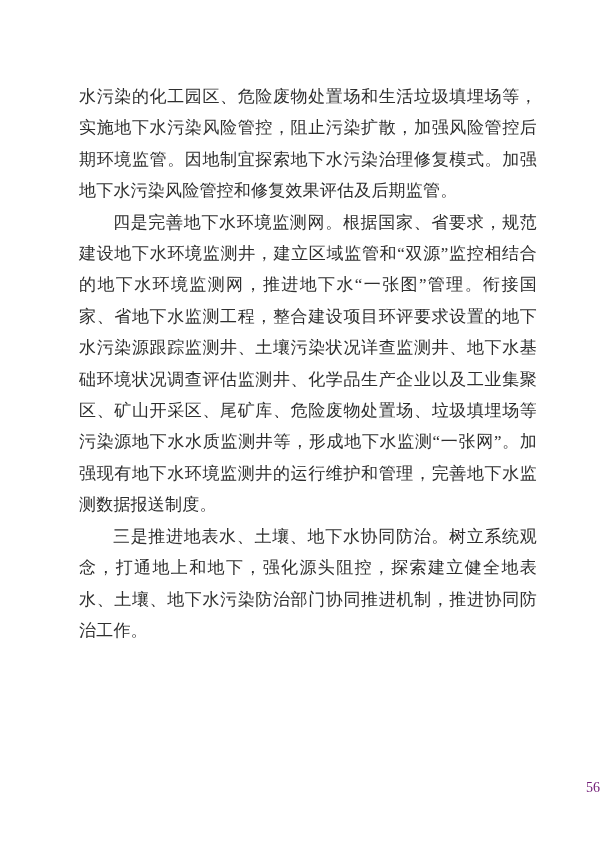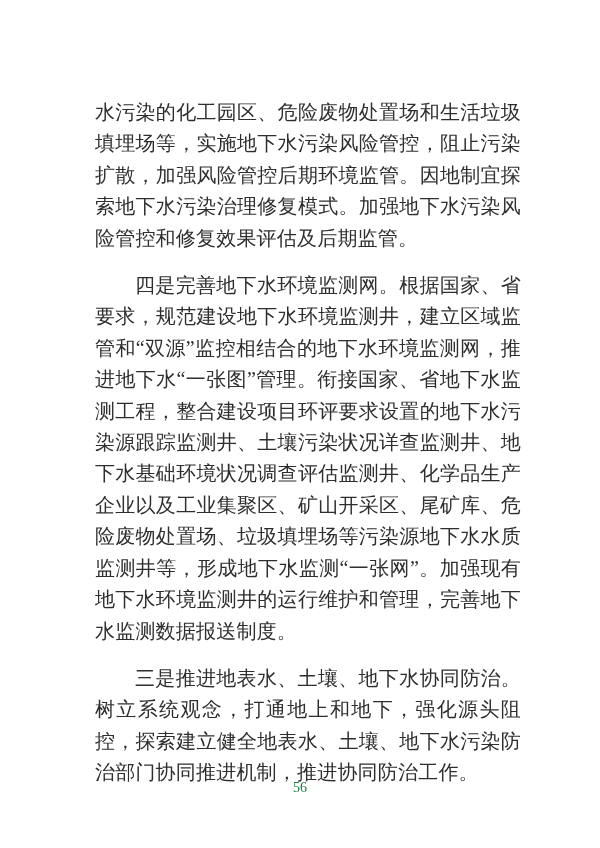--- a/index.html
+++ b/index.html
@@ -16,39 +16,39 @@
     font-family: "Liberation Serif", "DejaVu Serif", serif;
     color: #2e2e2e;
   }
   .body-text {
     position: absolute;
     left: 79px;
     top: 81px;
     width: 458px;
   }
   .para {
-    margin: 16px;
-    font-size: 20px;
+    margin: 0;
+    font-size: 17px;
     line-height: 31.4px;
     text-align: justify;
     text-justify: inter-ideograph;
     letter-spacing: 0.2px;
     font-family: Liberation Serif, serif;
   }
   .para.indent {
     text-indent: 2em;
   }
   .page-number {
     position: absolute;
     left: 0;
     top: 780px;
     width: 100%;
-    text-align: center;
+    text-align: right;
     font-size: 14px;
-    color: #15803d;
+    color: #701a75;
   }
 </style>
 </head>
 <body>
 
 <div class="page">
   <div class="body-text">
     <p class="para">水污染的化工园区、危险废物处置场和生活垃圾填埋场等，实施地下水污染风险管控，阻止污染扩散，加强风险管控后期环境监管。因地制宜探索地下水污染治理修复模式。加强地下水污染风险管控和修复效果评估及后期监管。</p>
     <p class="para indent">四是完善地下水环境监测网。根据国家、省要求，规范建设地下水环境监测井，建立区域监管和“双源”监控相结合的地下水环境监测网，推进地下水“一张图”管理。衔接国家、省地下水监测工程，整合建设项目环评要求设置的地下水污染源跟踪监测井、土壤污染状况详查监测井、地下水基础环境状况调查评估监测井、化学品生产企业以及工业集聚区、矿山开采区、尾矿库、危险废物处置场、垃圾填埋场等污染源地下水水质监测井等，形成地下水监测“一张网”。加强现有地下水环境监测井的运行维护和管理，完善地下水监测数据报送制度。</p>
     <p class="para indent">三是推进地表水、土壤、地下水协同防治。树立系统观念，打通地上和地下，强化源头阻控，探索建立健全地表水、土壤、地下水污染防治部门协同推进机制，推进协同防治工作。</p>

